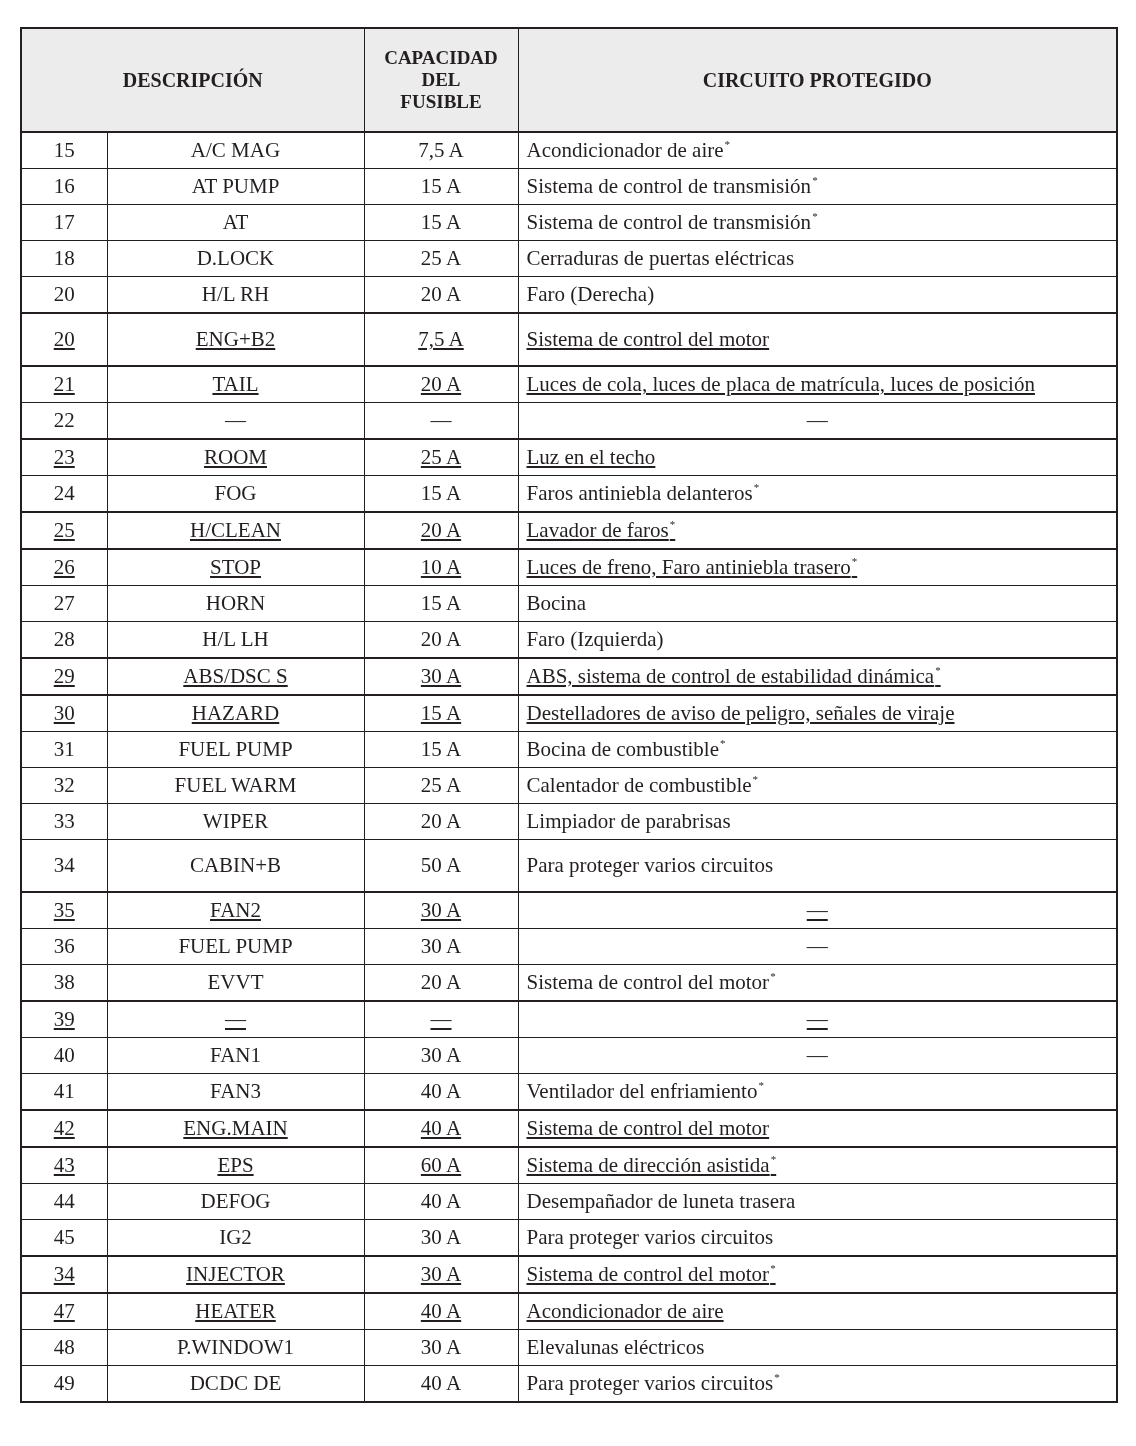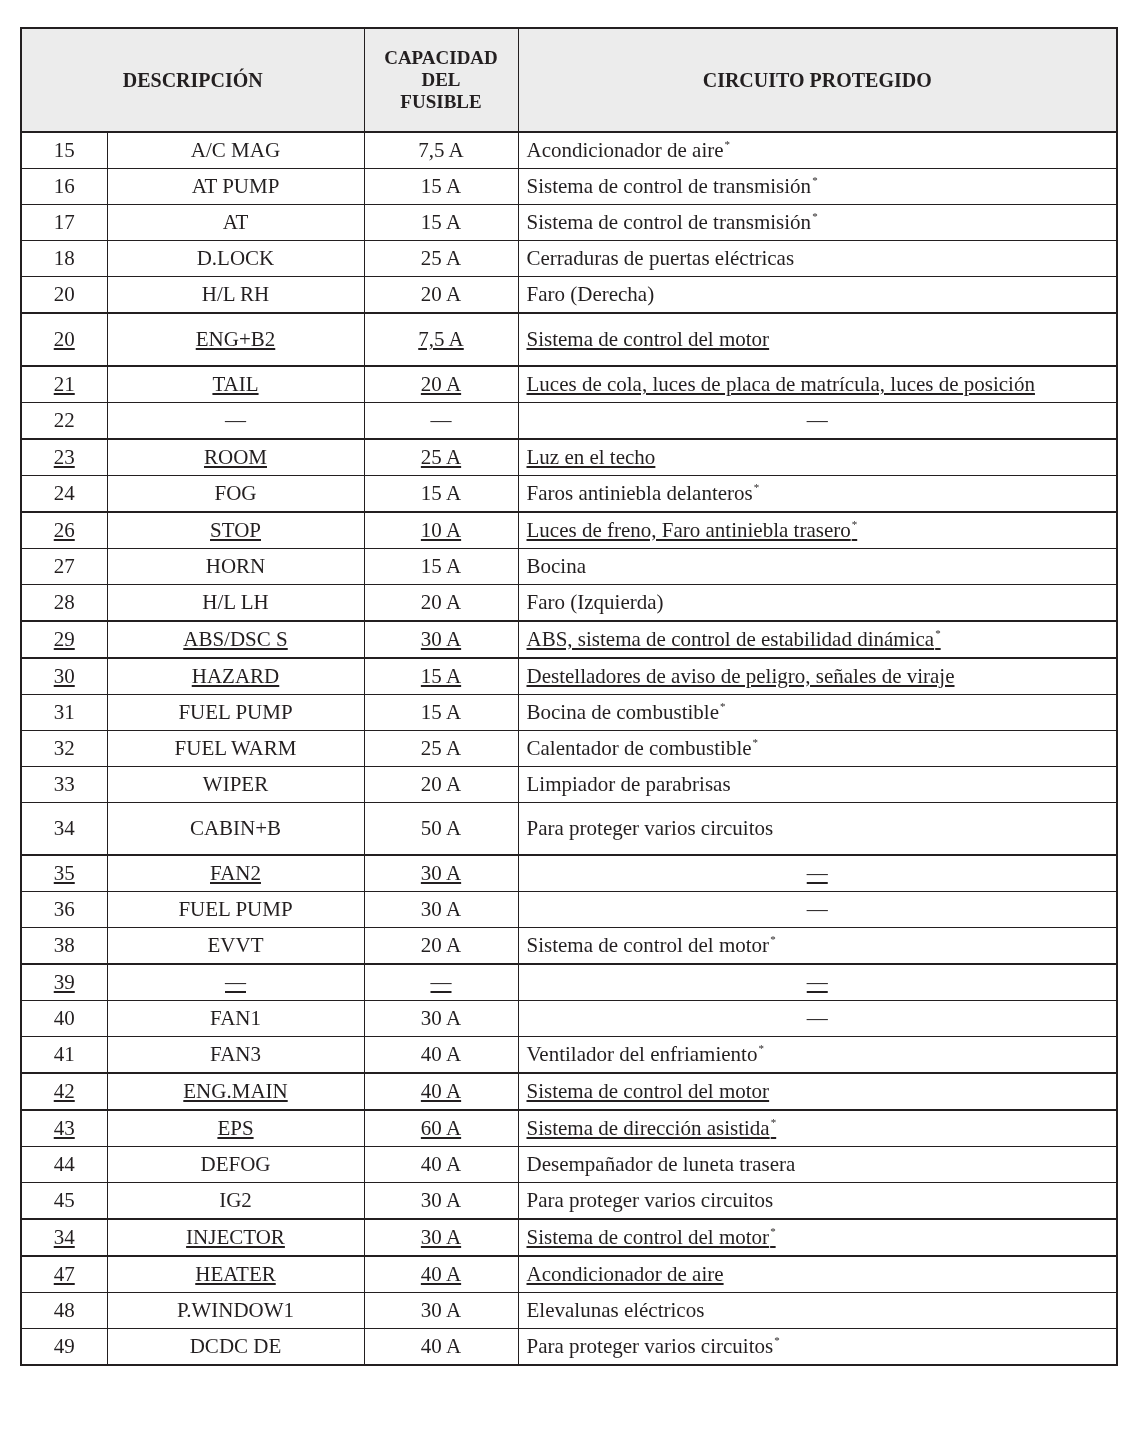--- a/index.html
+++ b/index.html
@@ -156,20 +156,26 @@
         <td class="cap"><span>25 A</span></td>
         <td class="circ"><span>Luz en el techo</span></td>
       </tr>
       <tr>
         <td class="num"><span>24</span></td>
         <td class="name"><span>FOG</span></td>
         <td class="cap"><span>15 A</span></td>
         <td class="circ"><span>Faros antiniebla delanteros</span><sup class="note">*</sup></td>
       </tr>
       <tr class="thick-top">
+        <td class="num"><span>25</span></td>
+        <td class="name"><span>H/CLEAN</span></td>
+        <td class="cap"><span>20 A</span></td>
+        <td class="circ"><span>Lavador de faros</span><sup class="note">*</sup></td>
+      </tr>
+      <tr class="thick-top">
         <td class="num"><span>26</span></td>
         <td class="name"><span>STOP</span></td>
         <td class="cap"><span>10 A</span></td>
         <td class="circ"><span>Luces de freno, Faro antiniebla trasero</span><sup class="note">*</sup></td>
       </tr>
       <tr>
         <td class="num"><span>27</span></td>
         <td class="name"><span>HORN</span></td>
         <td class="cap"><span>15 A</span></td>
         <td class="circ"><span>Bocina</span></td>

